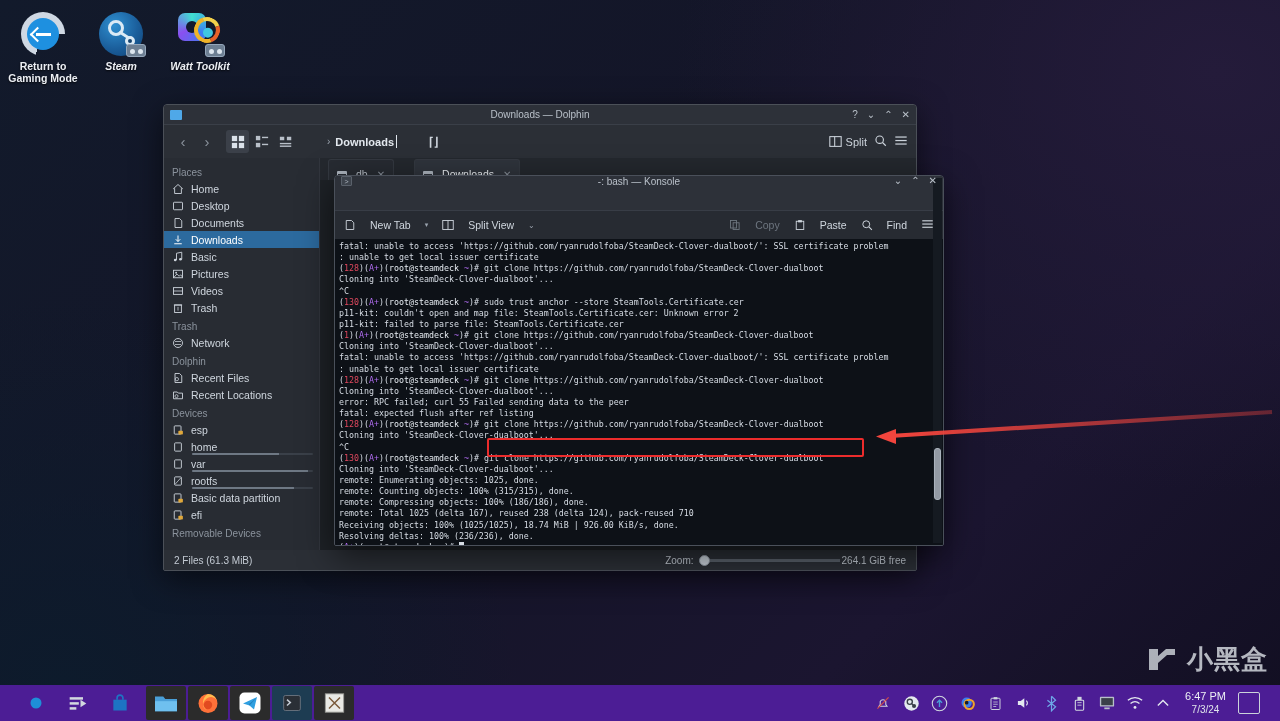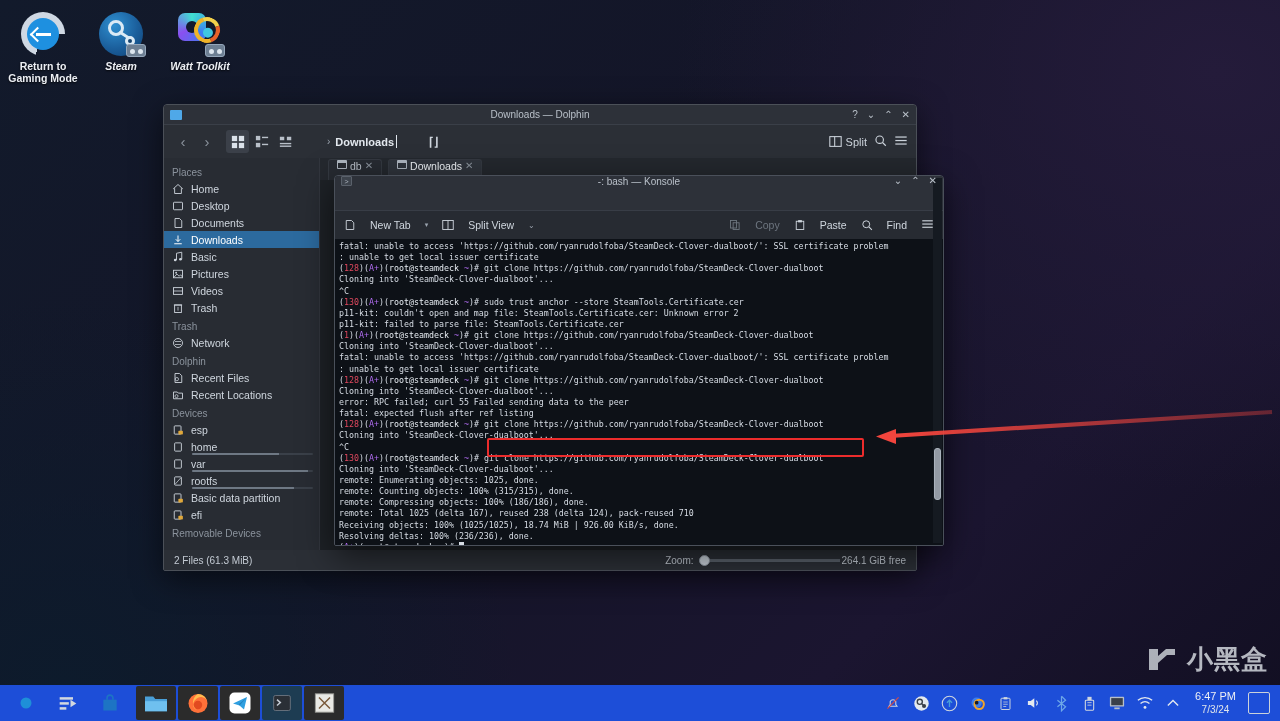--- a/index.html
+++ b/index.html
@@ -118,23 +118,23 @@
   }
   .place.sel { background:#2c6a9e; color:#fff; }
   .place .pi { width:12px;height:12px;flex:none;display:flex;align-items:center;justify-content:center; }
   .place .pi svg { width:12px;height:12px; }
   .place .meter { position:absolute; left:28px; right:6px; bottom:0px; height:2px;
     background:#3a4049; border-radius:1px; overflow:hidden;}
   .place .meter i { display:block; height:100%; background:#6e7884; }
 
   .content-area { flex:1; display:flex; flex-direction:column; min-width:0; background:#1e2227; }
   .tabbar { height:22px; background:#24282e; display:flex; align-items:flex-end; padding-left:8px; flex:none; }
-  .ftab { height:21px; display:flex; align-items:flex-start; gap:3px; padding:0 8px; font-size:10.5px;
+  .ftab { height:21px; display:flex; align-items:flex-end; gap:9px; padding:0 8px; font-size:10.5px;
     color:#b9c0c9; background:#272b32; border:1px solid #343941; border-bottom:none;
-    border-radius:3px 3px 0 0; margin-right:6px; cursor:pointer; }
+    border-radius:3px 3px 0 0; margin-right:20px; cursor:pointer; }
   .ftab.active { background:#2f343c; color:#eef2f6; }
   .ftab .x { color:#8b939d; font-size:10px; }
   .ftab .fi { width:10px;height:9px;border:1px solid #aeb6c0;border-radius:1px;
     border-top-width:3px; }
   .filepane { flex:1; background:#1e2227; position:relative; }
 
   .statusbar { height:20px; background:#2b2f36; display:flex; align-items:center;
     padding:0 10px; font-size:10px; color:#c3cad3; flex:none; }
   .statusbar .zoomwrap { margin-left:auto; display:flex; align-items:center; gap:6px; }
   .slider { width:140px; height:3px; background:#4a505a; border-radius:2px; position:relative; }
@@ -183,21 +183,21 @@
 
   
   .watermark { position:absolute; right:12px; bottom:44px; display:flex; align-items:center;
     gap:8px; opacity:.82; }
   .wm-logo { width:34px;height:34px; position:relative; }
   .wm-text { color:#d9dde3; font-size:26px; font-weight:700; letter-spacing:1px;
      font-family:"DejaVu Sans", sans-serif; }
 
   
   .taskbar { position:absolute; left:0; bottom:0; width:1280px; height:36px;
-    background:#1d4ed8; display:flex; align-items:center; padding:0 6px; }
+    background:#4c1d95; display:flex; align-items:center; padding:0 16px; }
   .tb-launch { display:flex; align-items:center; gap:2px; }
   .tb-item { width:40px;height:34px;display:flex;align-items:center;justify-content:center;
     cursor:pointer; position:relative; border-radius:2px;}
   .tb-item.open { background:#2b2b2b; }
   .tb-item.active { background:#1d3c52; }
   .tb-tray { margin-left:auto; display:flex; align-items:center; gap:0px; padding-right:4px;}
   .tray-ico { width:28px;height:30px;display:flex;align-items:center;justify-content:center;
      cursor:pointer; color:#e3e8ee; }
   .clock { color:#eceff4; font-size:11px; line-height:13px; text-align:center; padding:0 8px;
      cursor:pointer; }

